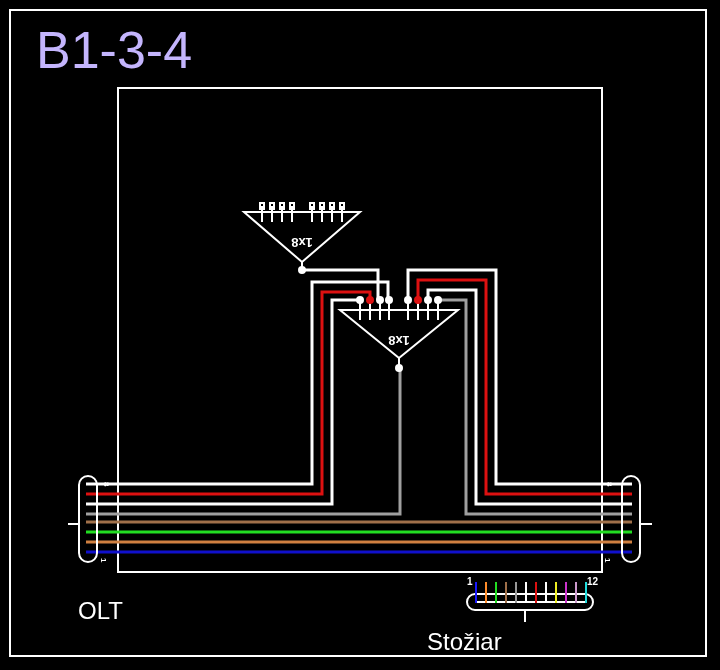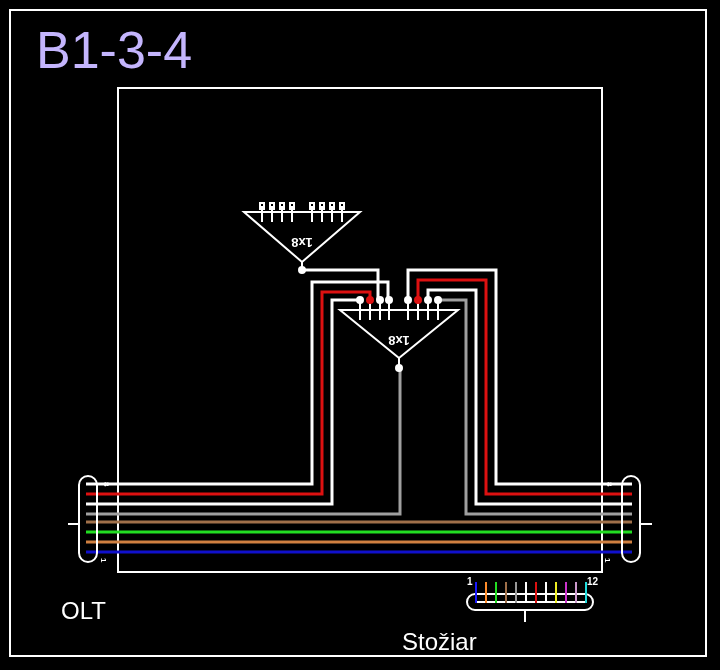--- a/index.html
+++ b/index.html
@@ -1,21 +1,21 @@
 <!DOCTYPE html>
 <html><head>
 <meta charset="utf-8">
 <style>
   html, body { margin: 0; padding: 0; background: #000; }
   body { width: 720px; height: 670px; position: relative; overflow: hidden; font-family: "Liberation Sans", sans-serif; }
   .outer-frame { position: absolute; left: 9px; top: 9px; width: 698px; height: 648px; border: 2px solid #fff; box-sizing: border-box; }
   .title { position: absolute; left: 36px; top: 20px; font-size: 52px; color: #c4b5fd; line-height: 60px; letter-spacing: 0px; }
   .label { position: absolute; color: #fff; font-size: 24px; line-height: 28px; }
-  .olt-label { left: 61px; top: 597px; }
-  .stoziar-label { left: 402px; top: 628px; }
+  .olt-label { left: 78px; top: 597px; }
+  .stoziar-label { left: 427px; top: 628px; }
   svg { position: absolute; left: 0; top: 0; }
 </style>
 </head>
 <body>
 
 <div class="outer-frame"></div>
 <div class="title">B1-3-4</div>
 
 <svg width="720" height="670" viewBox="0 0 720 670">
 

